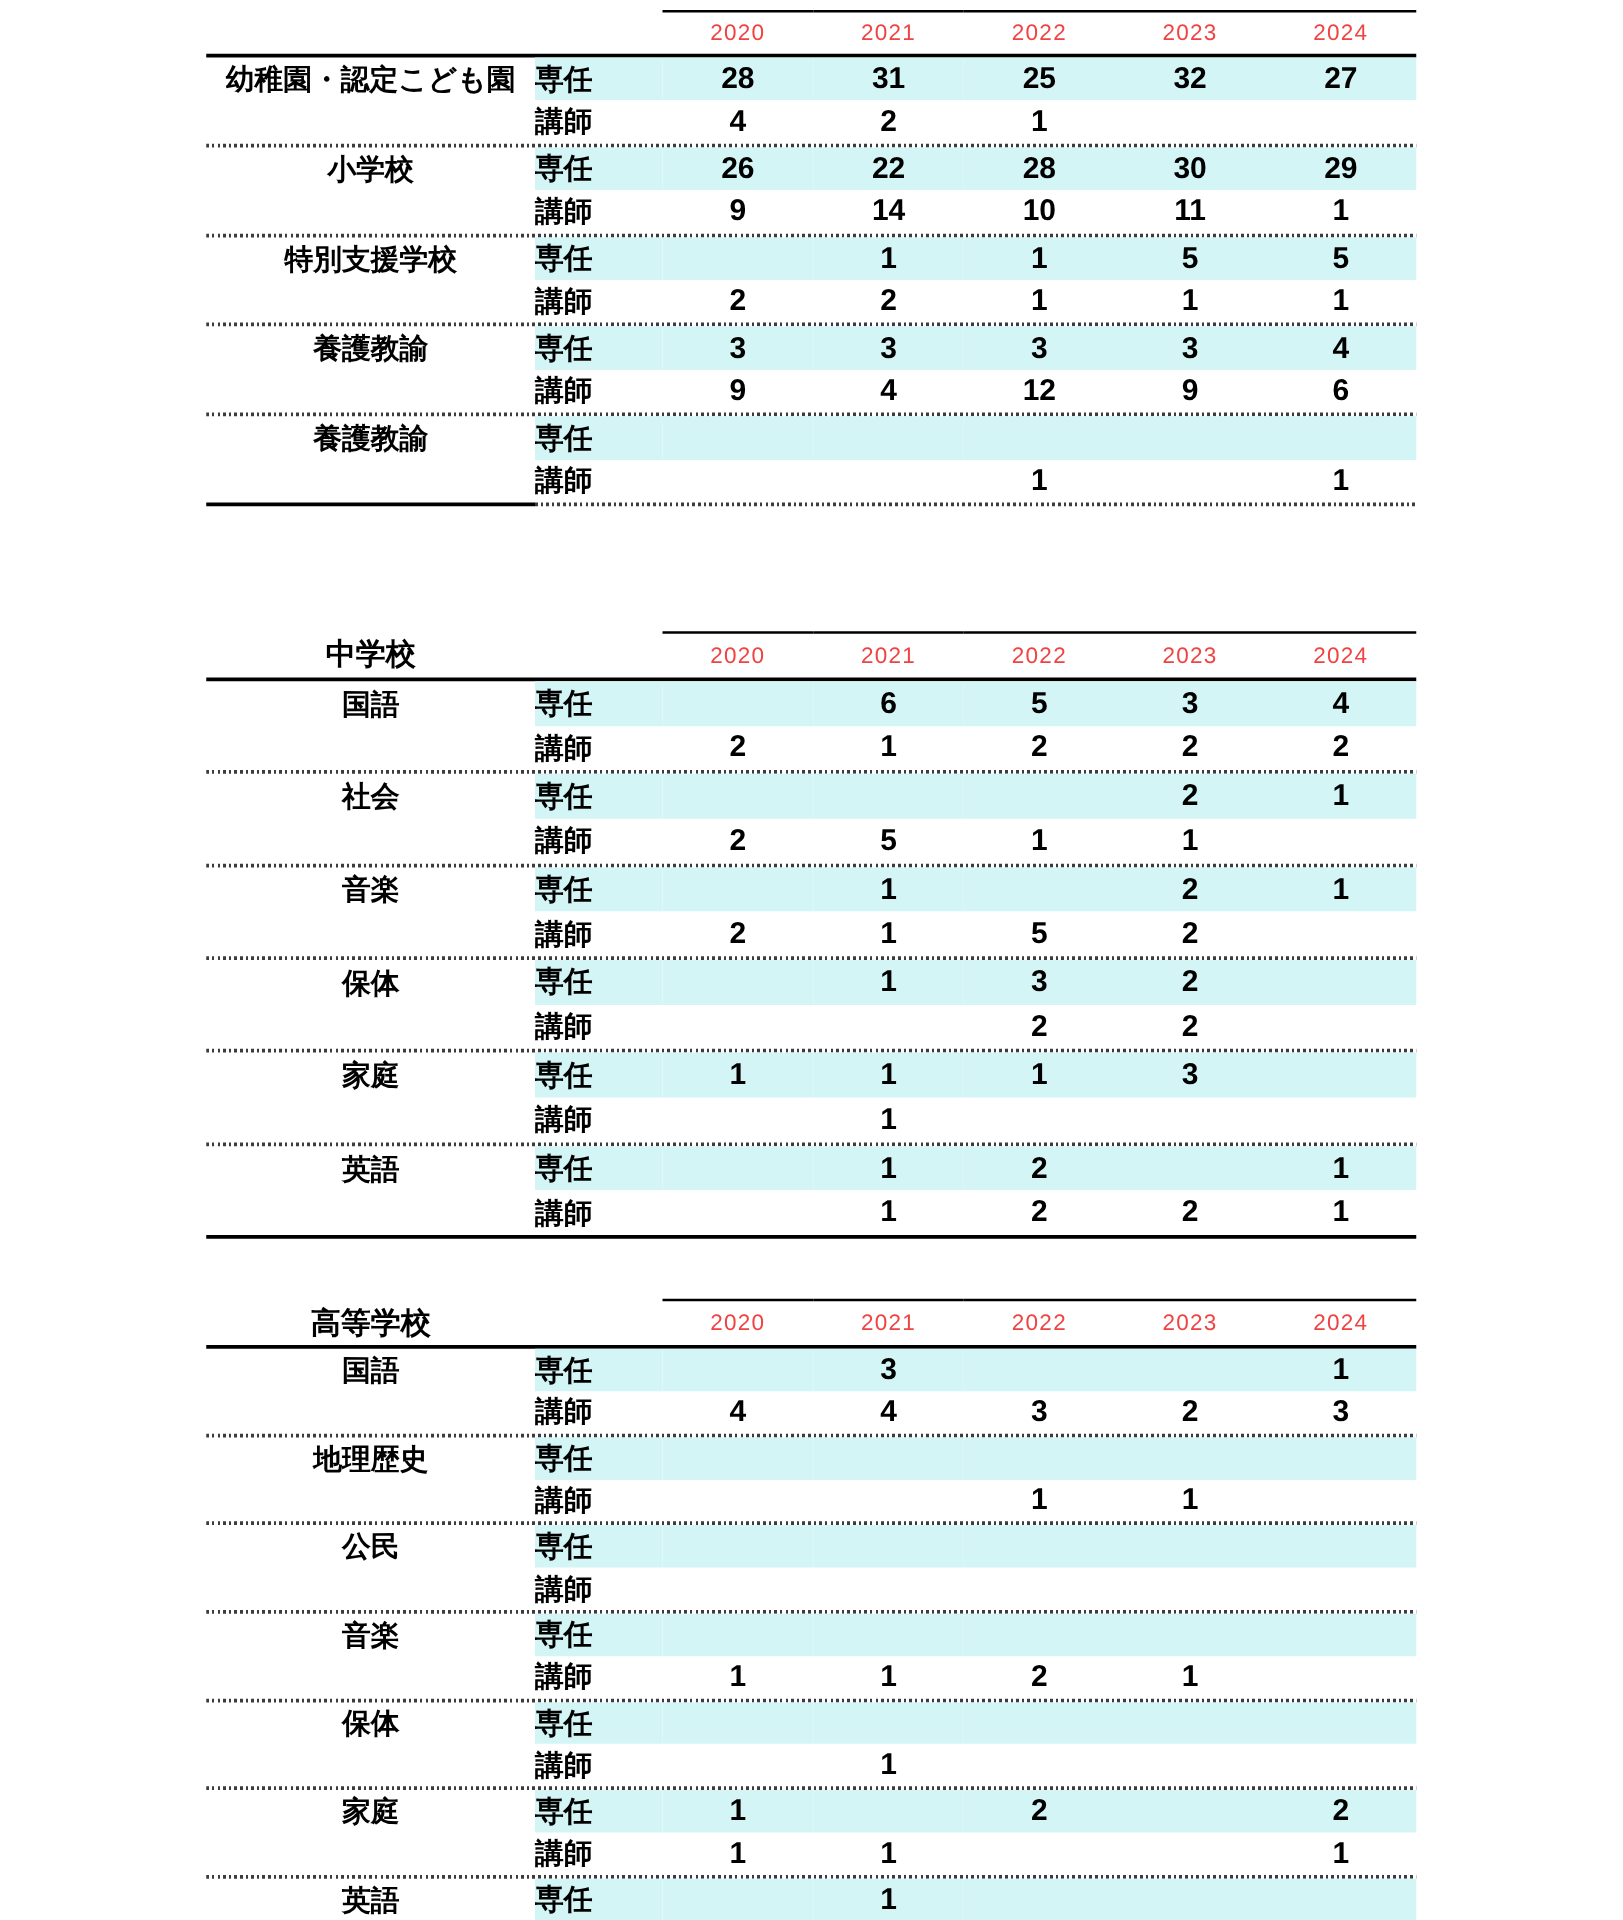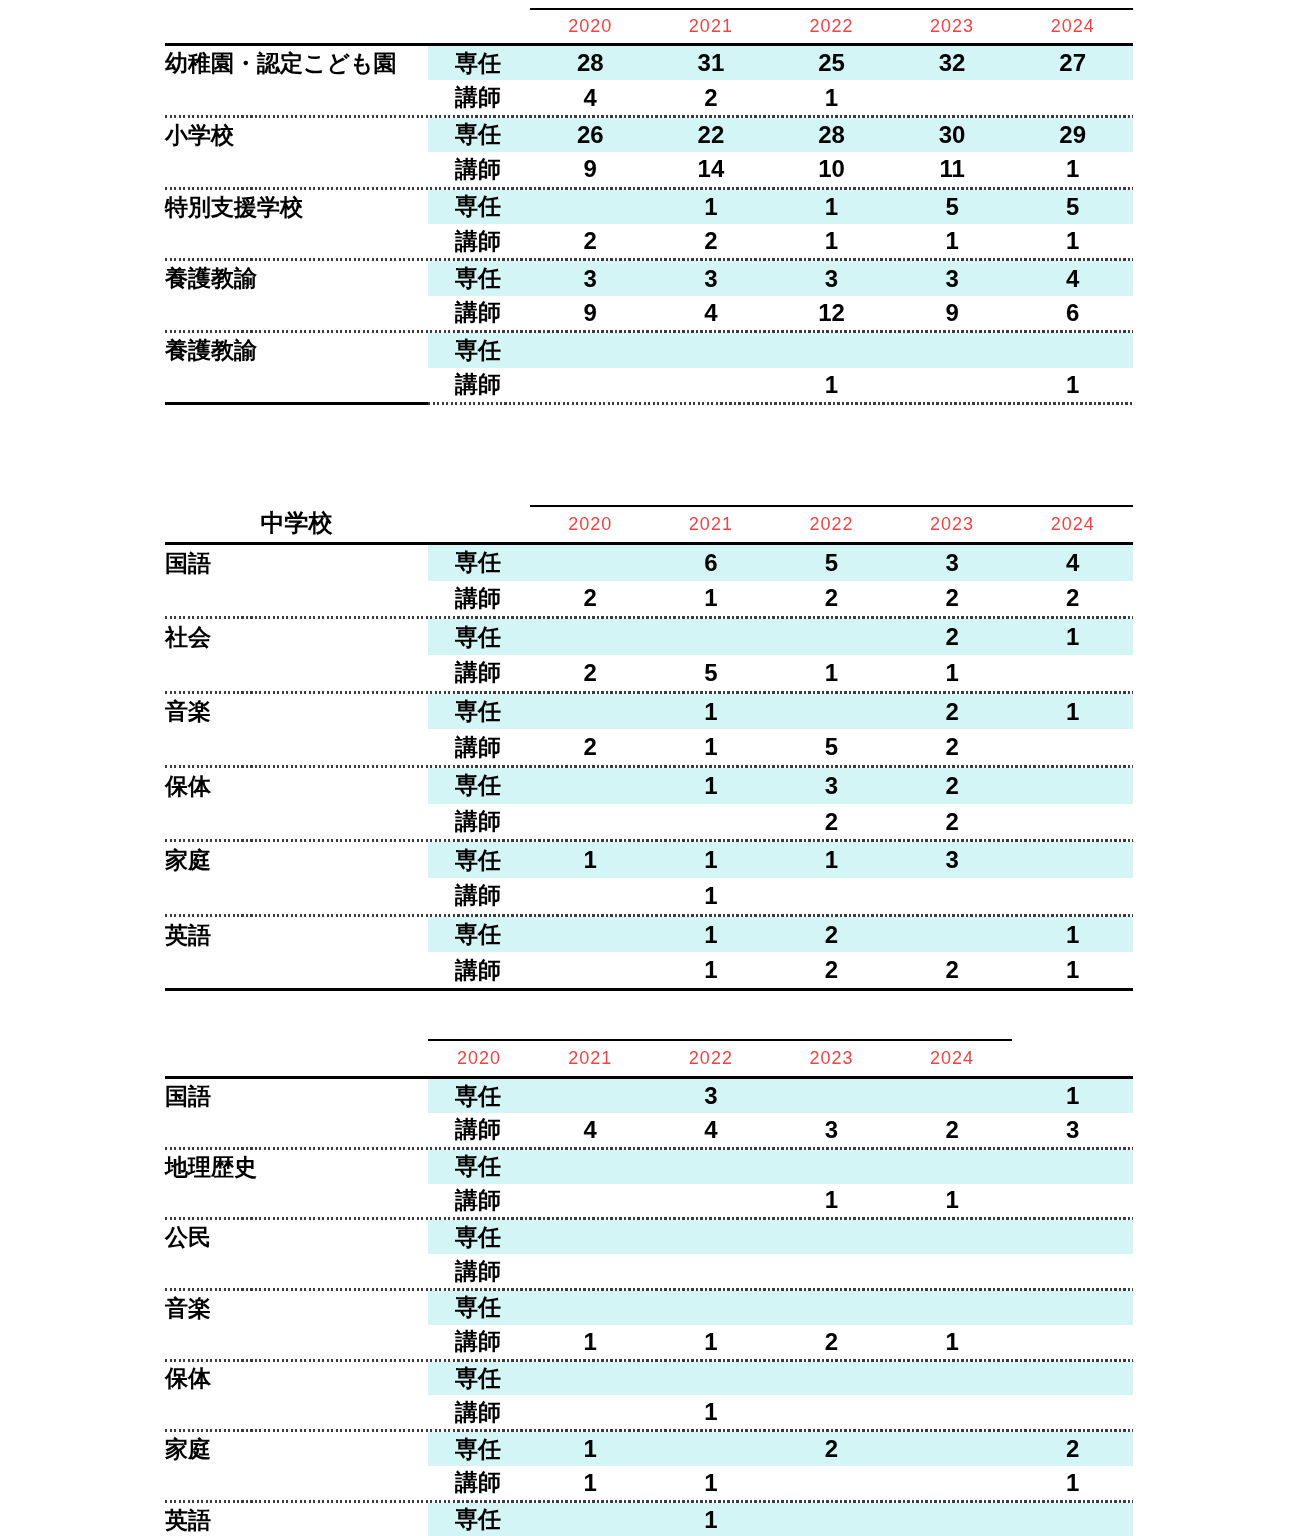--- a/index.html
+++ b/index.html
@@ -37,27 +37,26 @@
     letter-spacing: 1px;
     color: #ef4444;
   }
   .title-cell {
     font-weight: bold;
     font-size: 24px;
   }
   .label-cell {
     font-weight: bold;
     font-size: 23px;
-    text-align: left;
+    text-align: center;
     line-height: 1.05;
   }
   .type-cell {
     font-weight: bold;
     font-size: 23px;
-    padding-left: 27px;
     height: 100%;
     display: flex;
     align-items: center;
   }
   .value-cell {
     font-weight: bold;
     font-size: 24px;
     text-align: center;
     height: 100%;
     display: flex;
@@ -310,20 +309,21 @@
       <div class="cell type-cell">講師</div>
       <div class="cell value-cell"></div>
       <div class="cell value-cell">1</div>
       <div class="cell value-cell">2</div>
       <div class="cell value-cell">2</div>
       <div class="cell value-cell">1</div>
     </div>
   </section>
 <section class="tbl tbl3">
     <div class="row hdr">
+      <div class="cell title-cell">高等学校</div>
       <div class="cell spacer-cell"></div>
       <div class="cell year-cell">2020</div>
       <div class="cell year-cell">2021</div>
       <div class="cell year-cell">2022</div>
       <div class="cell year-cell">2023</div>
       <div class="cell year-cell">2024</div>
     </div>
     <div class="row fulltime-row">
       <div class="cell label-cell">国語</div>
       <div class="cell type-cell">専任</div>

